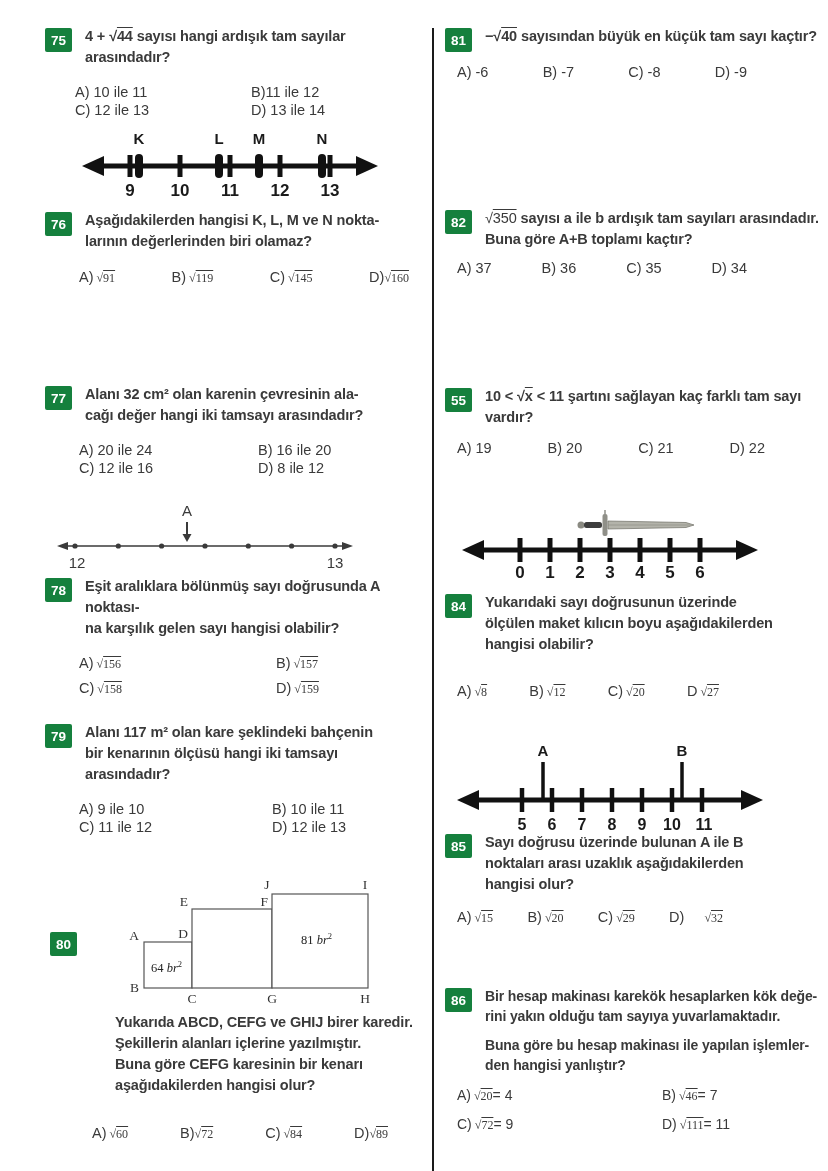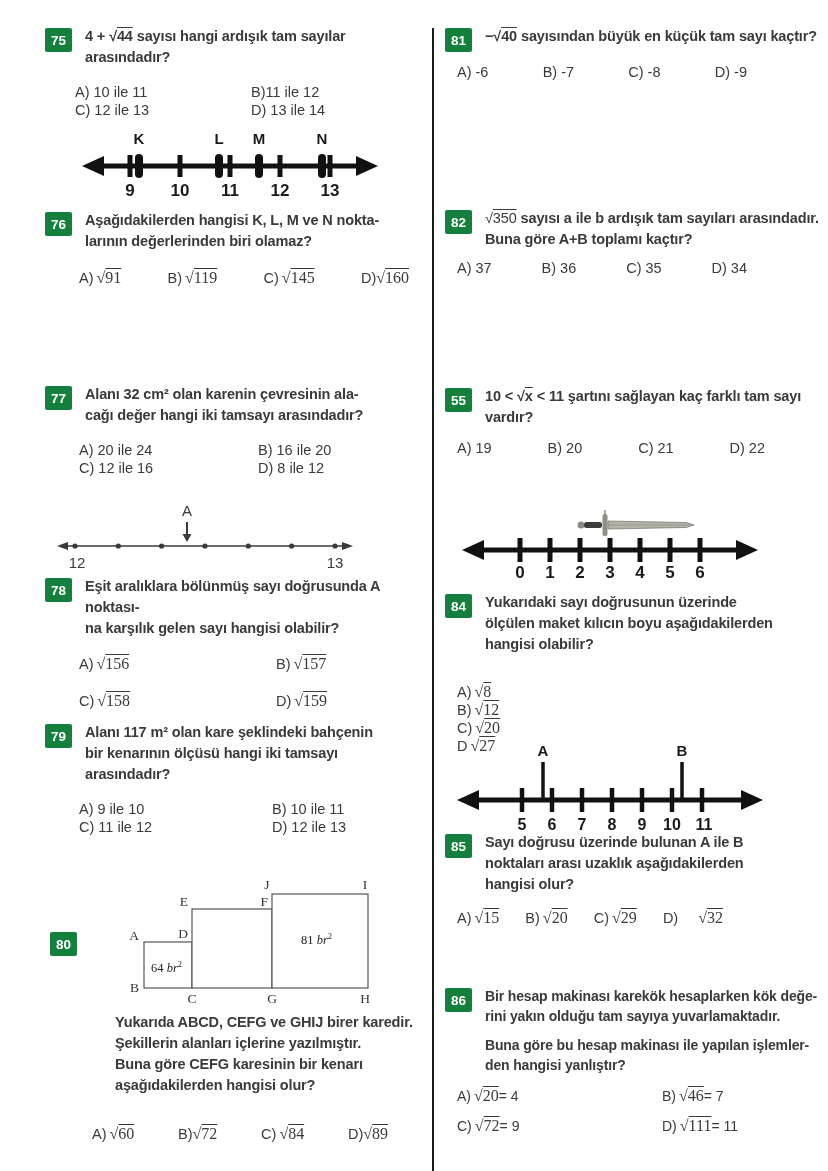--- a/index.html
+++ b/index.html
@@ -17,21 +17,21 @@
     display:flex;align-items:center;justify-content:center;border-radius:2px;flex:none;margin-left:5px;margin-top:2px;
   }
   .qbody{flex:1;}
   .stem{font-size:14.5px;line-height:21px;font-weight:bold;color:#3a3a3a;letter-spacing:-0.15px;}
   .stem-pre{margin-right:4px;}
   .stem-post{margin-left:4px;}
   .ans-grid{display:grid;grid-template-columns:196px auto;row-gap:2px;font-size:14.5px;margin-top:16px;}
   .ans-row{display:flex;justify-content:space-between;font-size:14.5px;margin-top:17px;}
   .ans{white-space:nowrap;}
   
-  .sq{font-family:"Liberation Serif",serif;font-size:16px;margin-left:3px;white-space:nowrap;text-align:right;}
+  .sq{font-family:"Liberation Serif",serif;font-size:12px;margin-left:3px;white-space:nowrap;text-align:right;}
   .sq::before{content:"√";}
   .sqb{font-weight:bold;white-space:nowrap;}
   .sqb::before{content:"√";}
   .ov{text-decoration:overline;}
   .ul{}
   svg{position:absolute;}
   svg text{font-family:"Liberation Sans",sans-serif;}
   .nlnum{font-weight:bold;font-size:17px;fill:#1a1a1a;}
   .nlnum-sm{font-weight:bold;font-size:16px;fill:#1a1a1a;}
   .nlpt{font-weight:bold;font-size:15px;fill:#1a1a1a;}
@@ -133,21 +133,21 @@
     <text x="280" y="66" text-anchor="middle" class="thin-num">13</text>
   </svg>
 
   <div class="q" style="top:576px;">
     <div class="badge">78</div>
     <div class="qbody">
       <div class="stem">
         <div>Eşit aralıklara bölünmüş sayı doğrusunda A noktası-</div>
         <div>na karşılık gelen sayı hangisi olabilir?</div>
       </div>
-      <div class="ans-grid" style="grid-template-columns:197px auto;margin-left:-6px;row-gap:19px;">
+      <div class="ans-grid" style="grid-template-columns:197px auto;margin-left:-6px;row-gap:8px;">
         <span class="ans"><span>A)</span><span class="sq"><span class="ov">156</span></span></span>
         <span class="ans"><span>B)</span><span class="sq"><span class="ov">157</span></span></span>
         <span class="ans"><span>C)</span><span class="sq"><span class="ov">158</span></span></span>
         <span class="ans"><span>D)</span><span class="sq"><span class="ov">159</span></span></span>
       </div>
     </div>
   </div>
 
   <div class="q" style="top:722px;">
     <div class="badge">79</div>
@@ -269,21 +269,21 @@
   </svg>
 
   <div class="q" style="top:592px;">
     <div class="badge" style="margin-left:0;">84</div>
     <div class="qbody">
       <div class="stem">
         <div>Yukarıdaki sayı doğrusunun üzerinde</div>
         <div>ölçülen maket kılıcın boyu aşağıdakilerden</div>
         <div>hangisi olabilir?</div>
       </div>
-      <div class="ans-row" style="width:262px;margin-left:-28px;margin-top:28px;flex-direction:column;">
+      <div class="ans-row" style="width:262px;margin-left:-28px;margin-top:28px;">
         <span class="ans"><span>A)</span><span class="sq"><span class="ov">8</span></span></span>
         <span class="ans"><span>B)</span><span class="sq"><span class="ov">12</span></span></span>
         <span class="ans"><span>C)</span><span class="sq"><span class="ov">20</span></span></span>
         <span class="ans"><span>D</span><span class="sq"><span class="ov">27</span></span></span>
       </div>
     </div>
   </div>
 
   <svg style="left:10px;top:742px;" width="310" height="95" viewBox="0 0 310 95">
     <line x1="18" y1="58" x2="292" y2="58" stroke="#111" stroke-width="5"></line>

